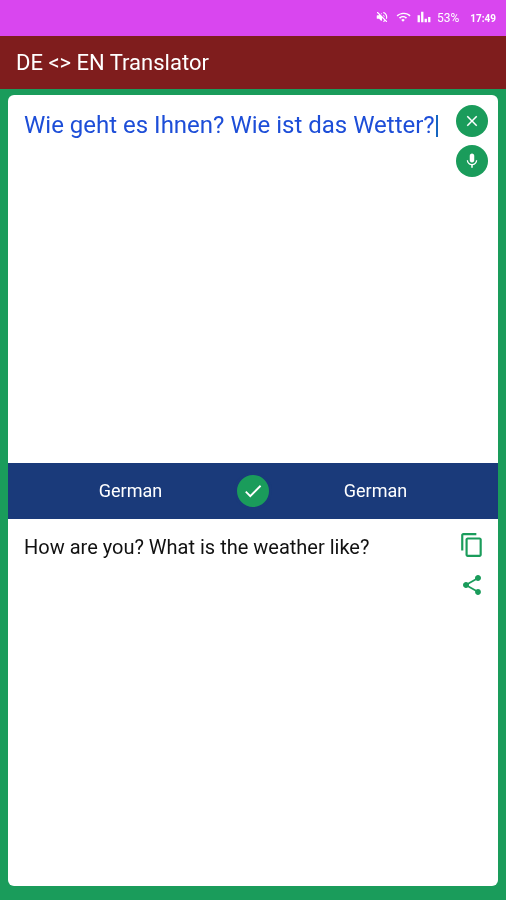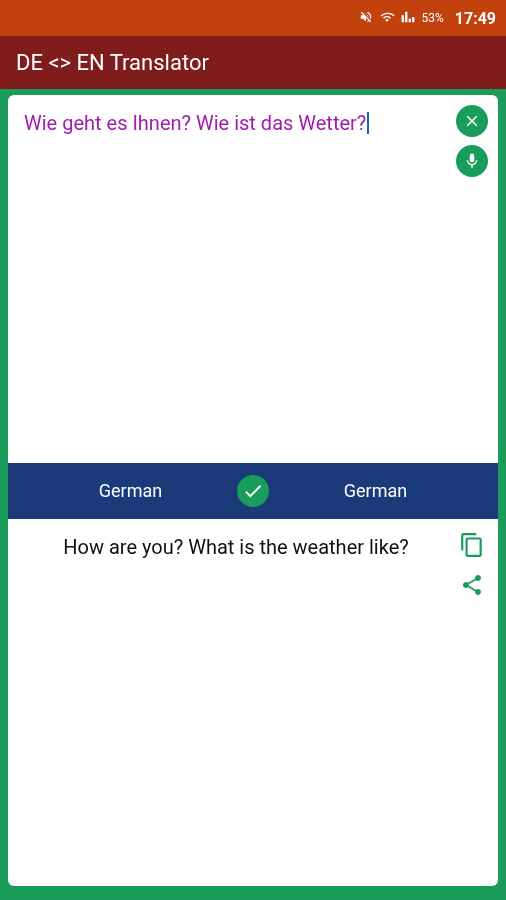--- a/index.html
+++ b/index.html
@@ -9,36 +9,36 @@
       height: 900px;
       background: #1a9c5b;
       font-family: 'Roboto', Arial, sans-serif;
       overflow: hidden;
       display: flex;
       flex-direction: column;
     }
 
     
     .status-bar {
-      background: #c2410c;
+      background: #d946ef;
       height: 36px;
       display: flex;
       align-items: center;
       justify-content: flex-end;
       padding: 16px 10px;
       flex-shrink: 0;
     }
     .status-bar-right {
       display: flex;
       align-items: center;
       gap: 5px;
     }
     .status-time {
       color: white;
-      font-size: 16px;
+      font-size: 10px;
       font-weight: bold;
       margin-left: 6px;
     }
     .status-icon {
       color: white;
       font-size: 13px;
     }
     .battery-text {
       color: white;
       font-size: 12px;
@@ -77,22 +77,22 @@
       position: relative;
     }
 
     .input-area {
       flex: 1;
       padding: 14px 50px 14px 16px;
       position: relative;
     }
 
     .input-text {
-      font-size: 20px;
-      color: #a21caf;
+      font-size: 24px;
+      color: #1d4ed8;
       line-height: 1.4;
     }
 
     .input-cursor {
       display: inline-block;
       width: 2px;
       height: 22px;
       background: #1565c0;
       vertical-align: text-bottom;
       margin-left: 1px;
@@ -191,21 +191,20 @@
       flex: 1;
       display: flex;
       flex-direction: column;
       min-height: 0;
       position: relative;
     }
 
     .output-area {
       flex: 1;
       padding: 14px 50px 22px 16px;
-      text-align: center;
     }
 
     .output-text {
       font-size: 20px;
       color: #111;
       line-height: 1.4;
     }
 
     .copy-btn {
       position: absolute;

